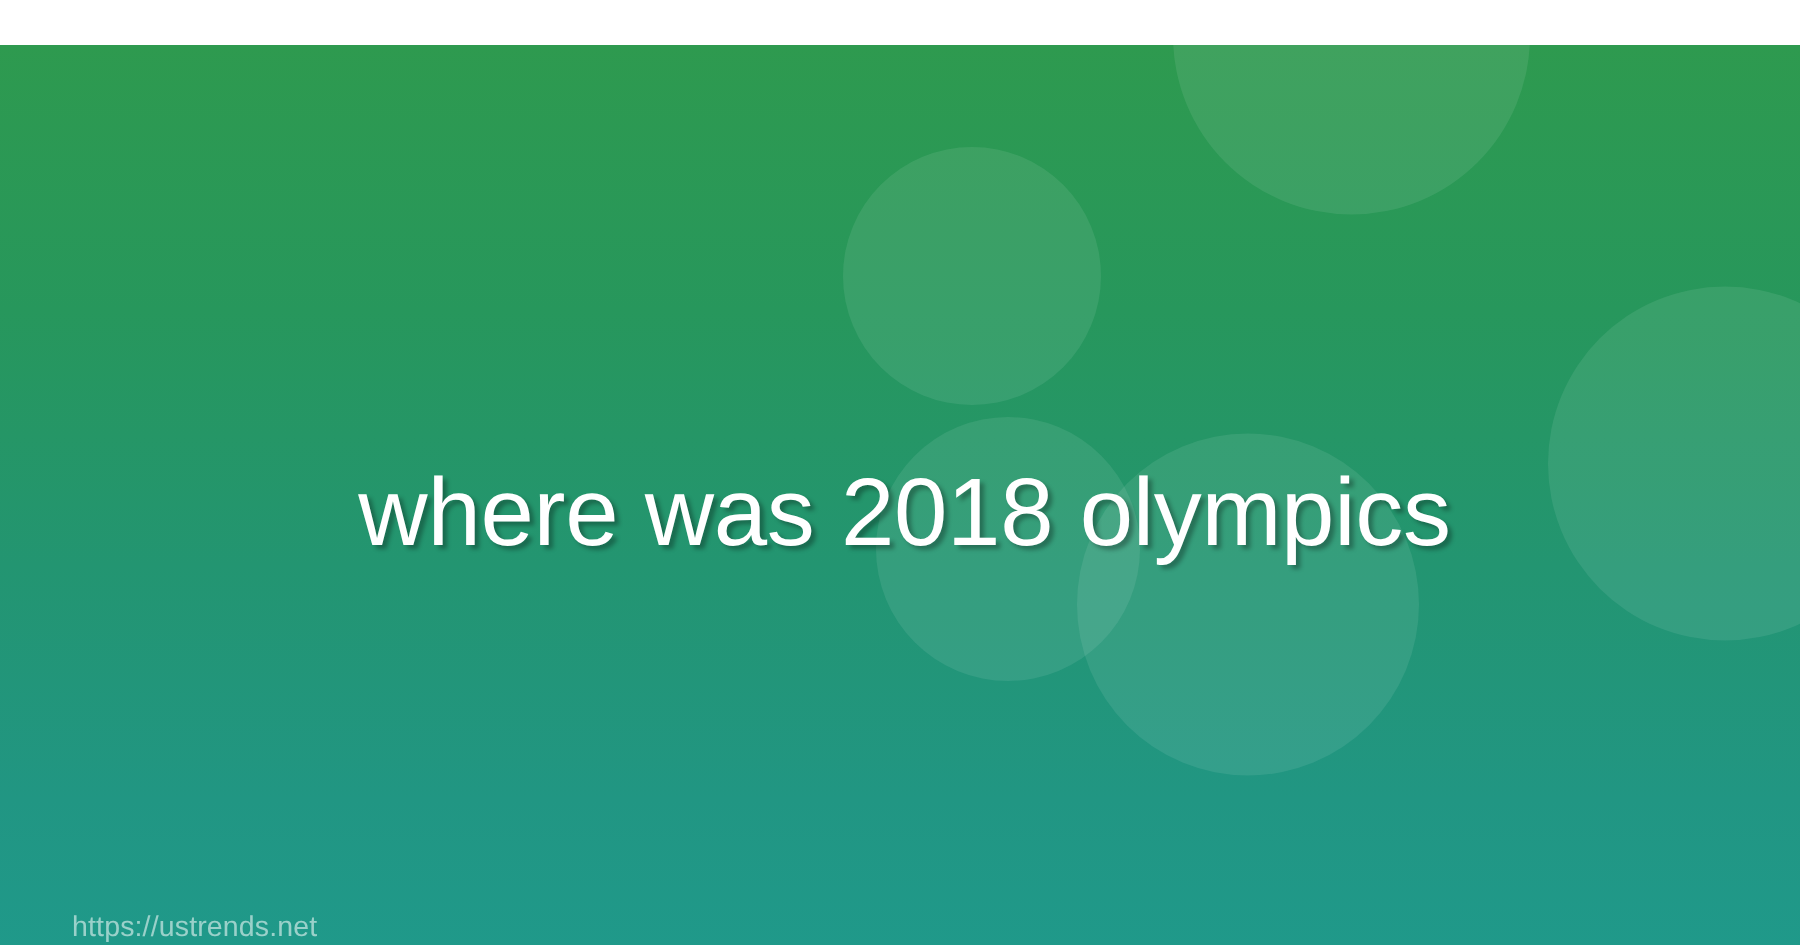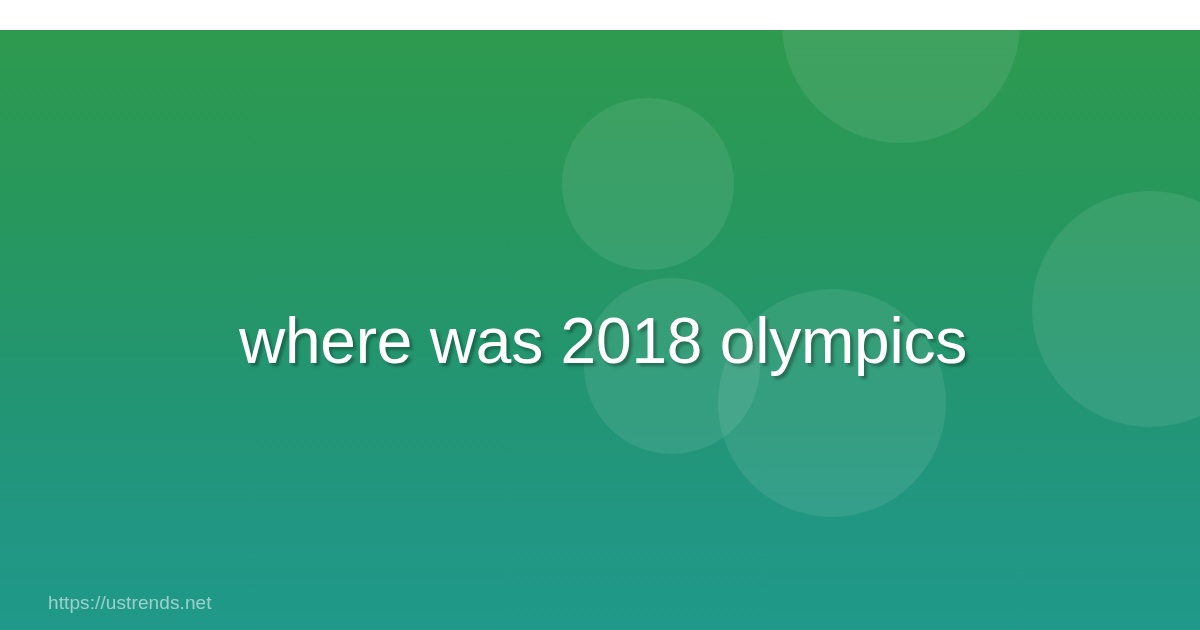--- a/index.html
+++ b/index.html
@@ -56,21 +56,21 @@
     letter-spacing: -0.2px;
     text-align: center;
     text-shadow: 3px 3px 3px rgba(0, 0, 0, 0.30);
     white-space: nowrap;
   }
 
   
   #footer {
     position: absolute;
     left: 48px;
-    bottom: 46px;
+    bottom: 30px;
   }
 
   #footer-url {
     color: rgba(255, 255, 255, 0.55);
     font-size: 19px;
     font-weight: 400;
     letter-spacing: 0.1px;
     text-decoration: none;
   }
 </style>

